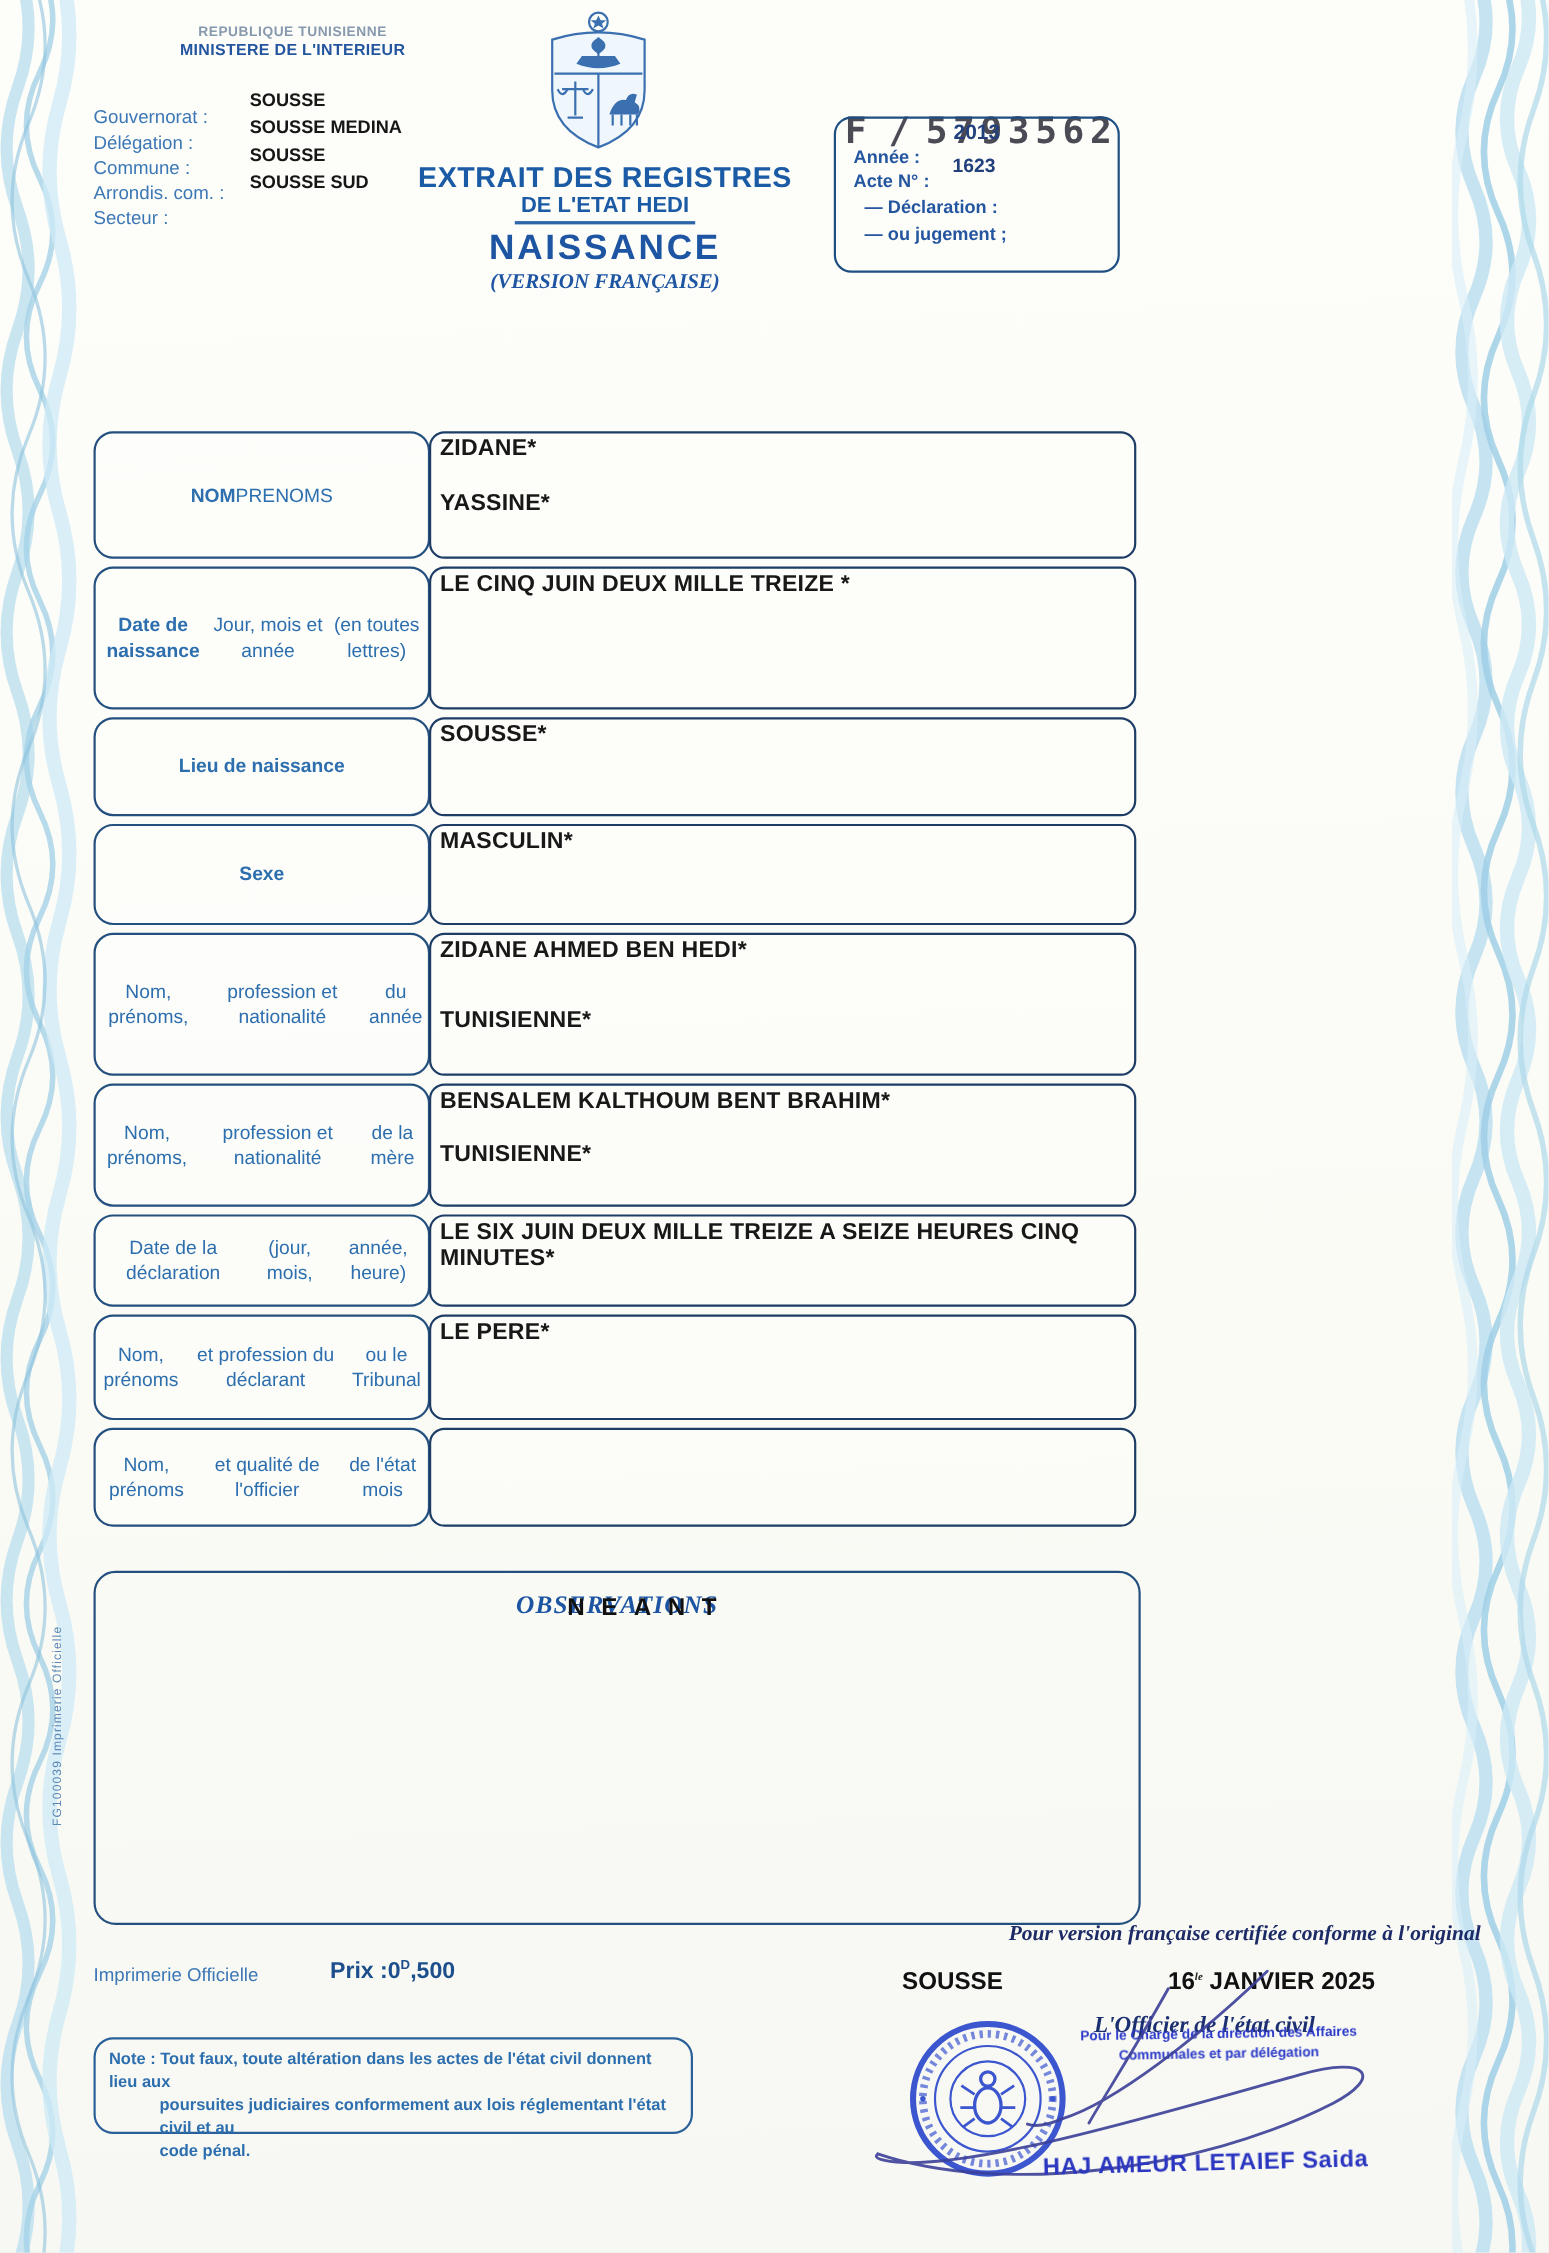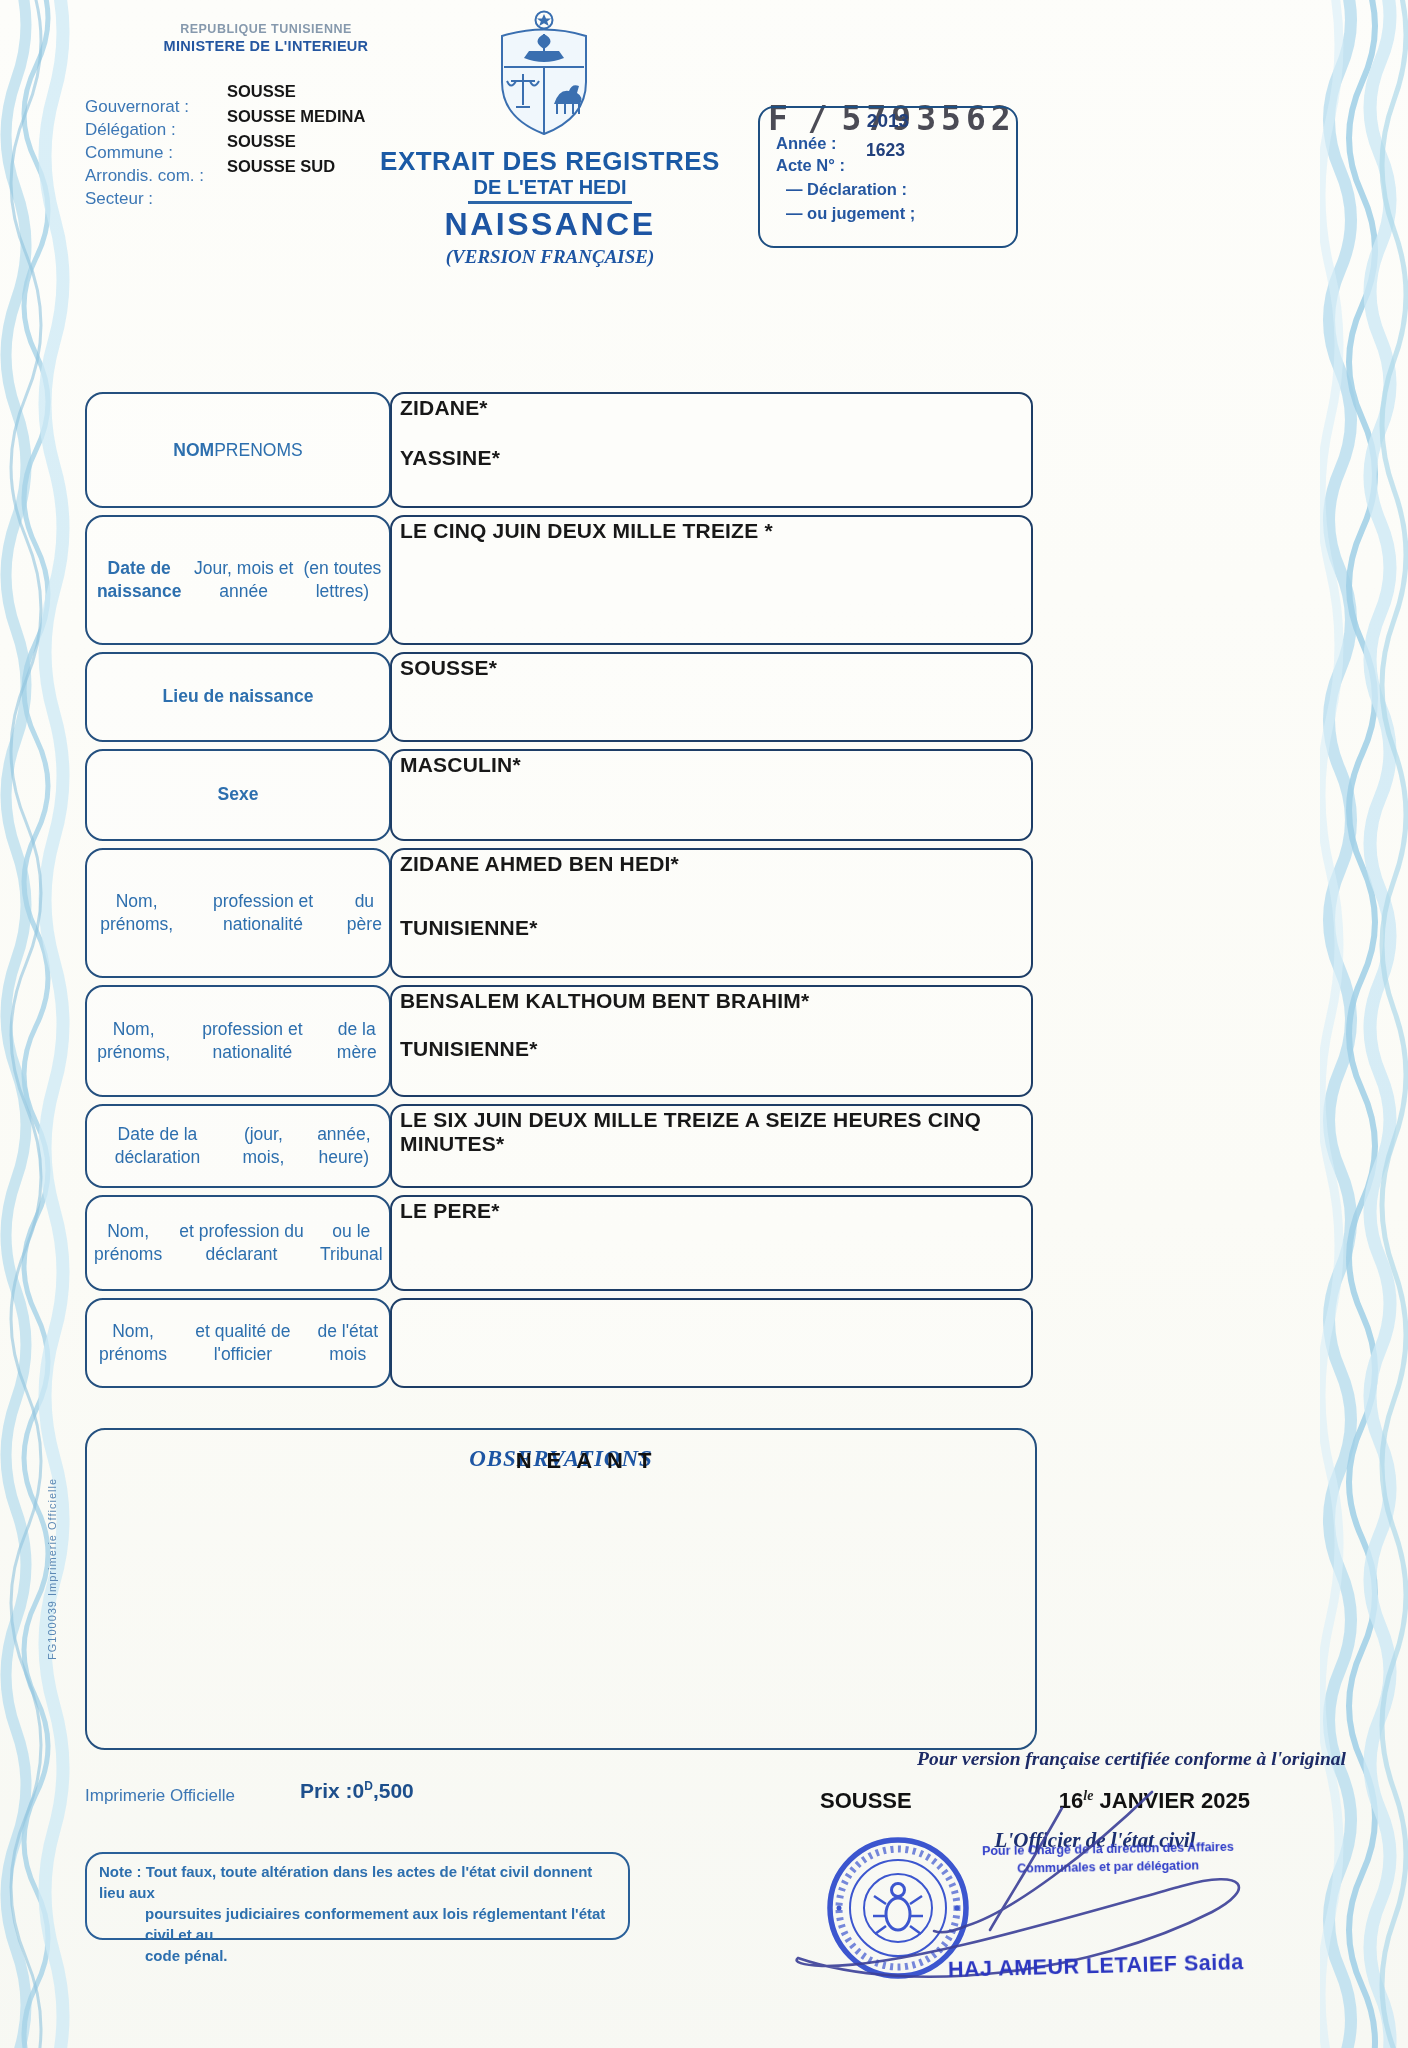--- a/index.html
+++ b/index.html
@@ -64,21 +64,21 @@
   .prix{left:300px;top:1779px;font-size:21px;font-weight:bold;color:#1d4f8c;}
   .prix sup{font-size:12px;}
   .notebox{left:85px;top:1852px;width:545px;height:88px;border:2.5px solid #2a6099;
            border-radius:18px;padding:7px 10px 0 12px;box-sizing:border-box;
            font-size:15px;color:#2d6fae;line-height:1.4;font-weight:bold;}
   .notebox .ind{margin-left:46px;}
   .pourversion{left:690px;top:1748px;width:656px;text-align:right;font-family:"Liberation Serif",serif;
                font-style:italic;font-weight:bold;font-size:19.5px;color:#1c2a66;}
   .placedate{left:820px;top:1788px;width:430px;display:flex;justify-content:space-between;
              font-size:22px;font-weight:bold;color:#111;}
-  .placedate .sup{font-family:"Liberation Serif",serif;font-style:italic;font-size:14px;
+  .placedate .sup{font-family:"Liberation Serif",serif;font-style:italic;font-size:10px;
                   vertical-align:super;color:#222;}
   .officier{left:930px;top:1828px;width:330px;text-align:center;font-family:"Liberation Serif",serif;
             font-style:italic;font-weight:bold;font-size:21px;color:#1c2f70;}
   .stamplines{left:962px;top:1840px;width:292px;text-align:center;font-size:12.5px;
               font-weight:bold;color:#2d3bc8;line-height:1.45;filter:blur(.35px);
               transform:rotate(-1deg);}
   .namestamp{left:948px;top:1954px;font-size:21.5px;font-weight:bold;color:#2b36c0;
              letter-spacing:.5px;transform:rotate(-1.5deg);filter:blur(.2px);}
   .sidecode{left:46px;top:1660px;transform:rotate(-90deg);transform-origin:0 0;
             font-size:11px;color:#5b88b5;letter-spacing:1px;white-space:nowrap;}
@@ -197,21 +197,21 @@
           <div class="l0">Sexe</div>
         </div>
         <div class="vcell">
           <div class="vline">MASCULIN*</div>
         </div>
       </div>
       <div class="trow row-4">
         <div class="lcell">
           <div class="l0">Nom, prénoms,</div>
           <div class="l1">profession et nationalité</div>
-          <div class="l2">du père</div>
+          <div class="l2">du année</div>
         </div>
         <div class="vcell">
           <div class="vline">ZIDANE AHMED BEN HEDI*</div>
           <div class="vline">TUNISIENNE*</div>
         </div>
       </div>
       <div class="trow row-5">
         <div class="lcell">
           <div class="l0">Nom, prénoms,</div>
           <div class="l1">profession et nationalité</div>

